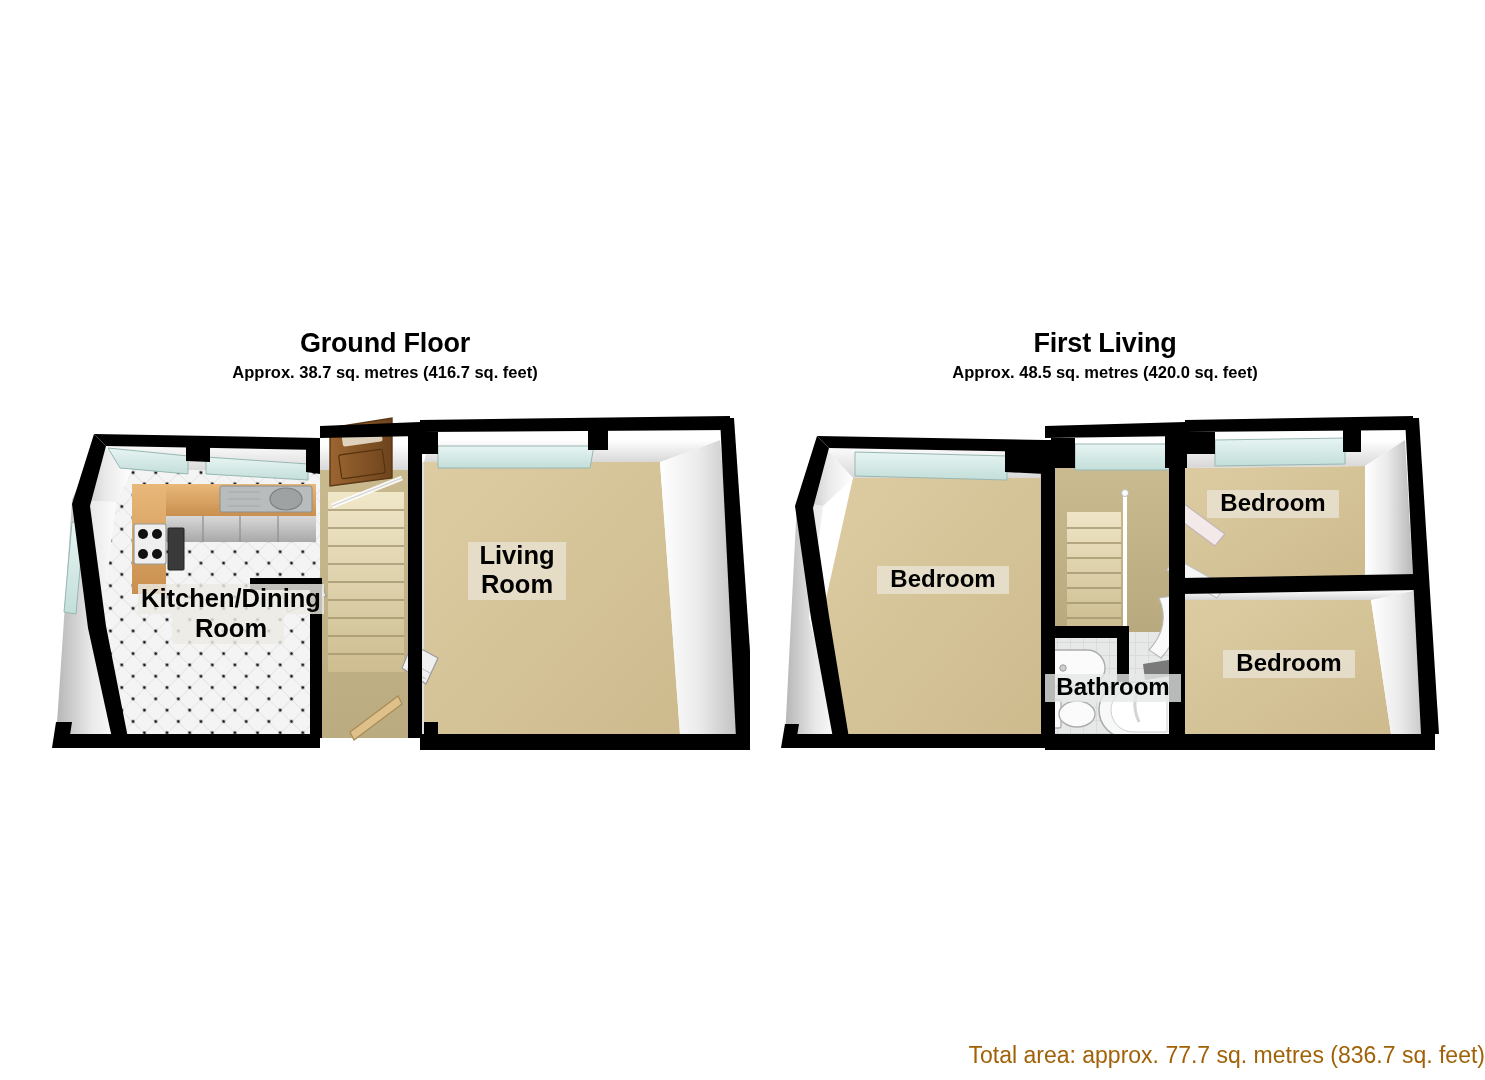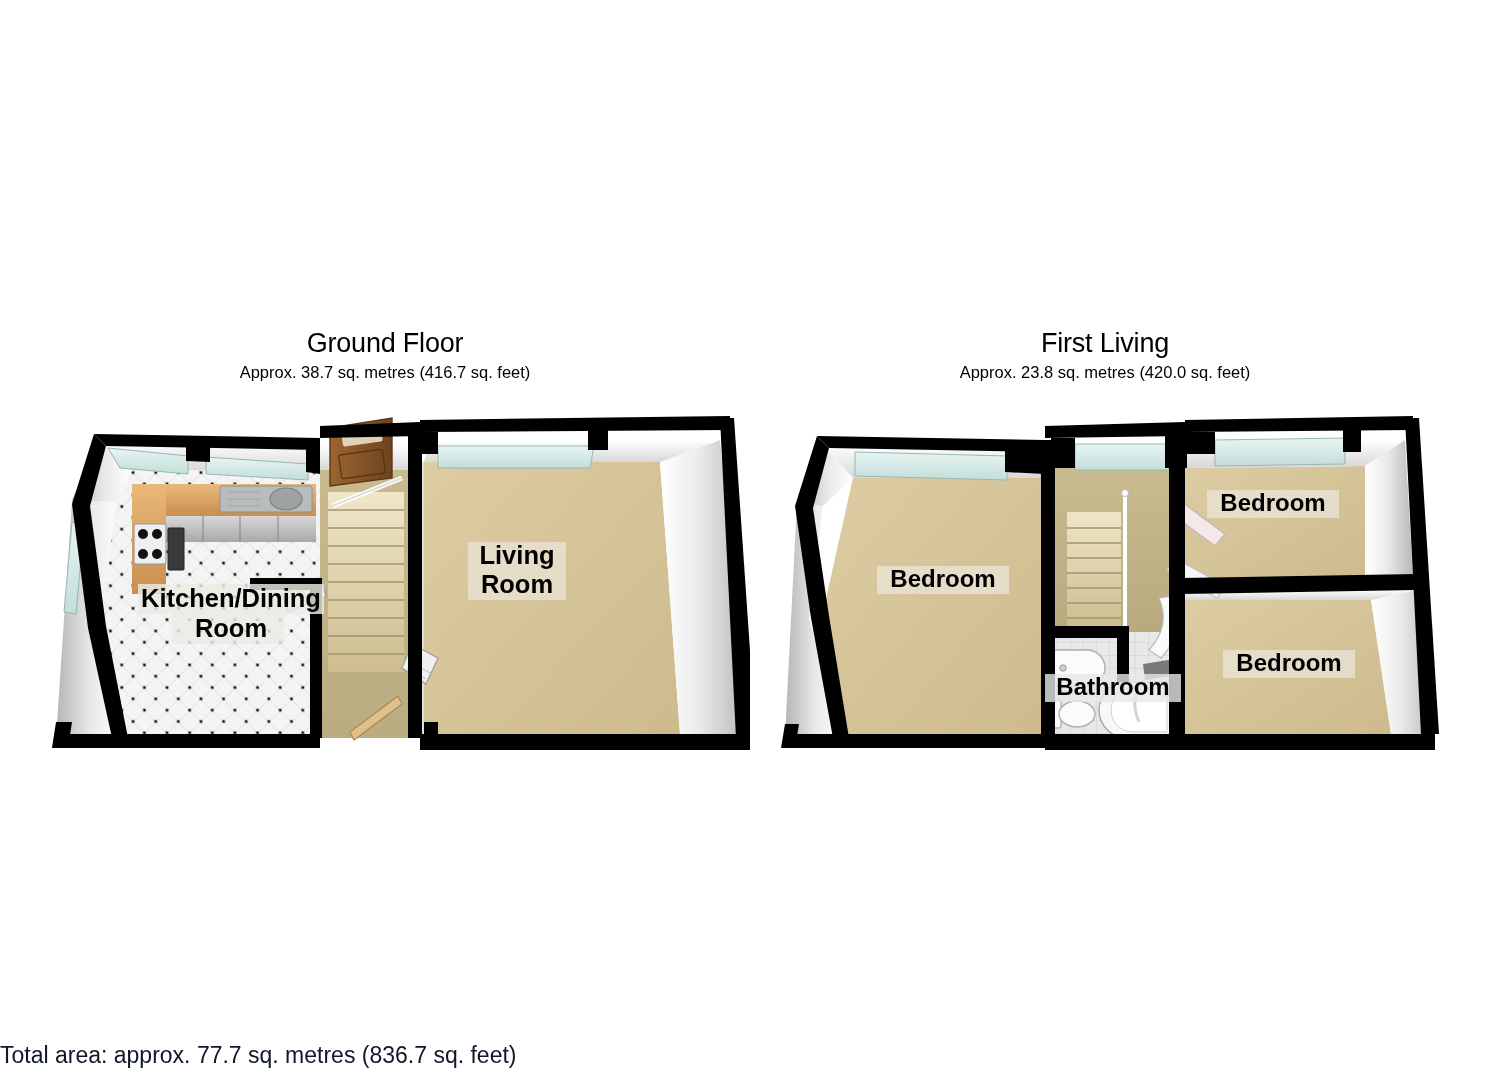--- a/index.html
+++ b/index.html
@@ -17,50 +17,50 @@
     height: 1080px;
     background: #ffffff;
   }
   .floor-block { position: absolute; }
   #ground-block { left: 20px; top: 330px; width: 730px; height: 470px; }
   #first-block  { left: 745px; top: 330px; width: 720px; height: 470px; }
 
   .floor-title {
     text-align: center;
     font-size: 27px;
-    font-weight: normal;
+    font-weight: bold;
     color: #000000;
     letter-spacing: -0.2px;
     line-height: 1.0;
     margin: 0;
     padding: 0;
   }
   .floor-sub {
     text-align: center;
     font-size: 16.5px;
-    font-weight: normal;
+    font-weight: bold;
     color: #000000;
     margin-top: 7px;
     line-height: 1.0;
   }
   .plan-svg-wrap {
     position: absolute;
     left: 0; top: 52px;
     width: 100%;
     height: 410px;
   }
   svg { display: block; width: 100%; height: 100%; }
 
   #total-area {
     position: absolute;
     left: 0; top: 1042px;
     width: 1485px;
-    text-align: left;
+    text-align: right;
     font-size: 23px;
-    color: #0f172a;
+    color: #a16207;
   }
 
   .rlabel {
     font-family: "Liberation Sans", sans-serif;
     font-weight: bold;
     fill: #000000;
     text-anchor: middle;
     dominant-baseline: middle;
   }
 </style>
@@ -264,21 +264,21 @@
           <rect x="448" y="189" width="98" height="29" fill="#e9e4d6" opacity="0.75"></rect>
           <text class="rlabel" x="497" y="175" font-size="25.5">Living</text>
           <text class="rlabel" x="497" y="204" font-size="25.5">Room</text>
         </g>
       </svg>
     </div>
   </div>
 
   <div class="floor-block" id="first-block">
     <div class="floor-title">First Living</div>
-    <div class="floor-sub">Approx. 23.8 sq. metres (420.0 sq. feet)</div>
+    <div class="floor-sub">Approx. 48.5 sq. metres (420.0 sq. feet)</div>
 
     <div class="plan-svg-wrap">
       <svg viewBox="0 0 720 410" preserveAspectRatio="xMidYMid meet">
         <defs>
           <linearGradient id="fWallL" x1="0" y1="0" x2="1" y2="0">
             <stop offset="0%" stop-color="#b5b5b5"></stop>
               <stop offset="55%" stop-color="#e9e9e9"></stop>
               <stop offset="100%" stop-color="#ffffff"></stop>
           </linearGradient>
           <linearGradient id="fWallR" x1="1" y1="0" x2="0" y2="0">

